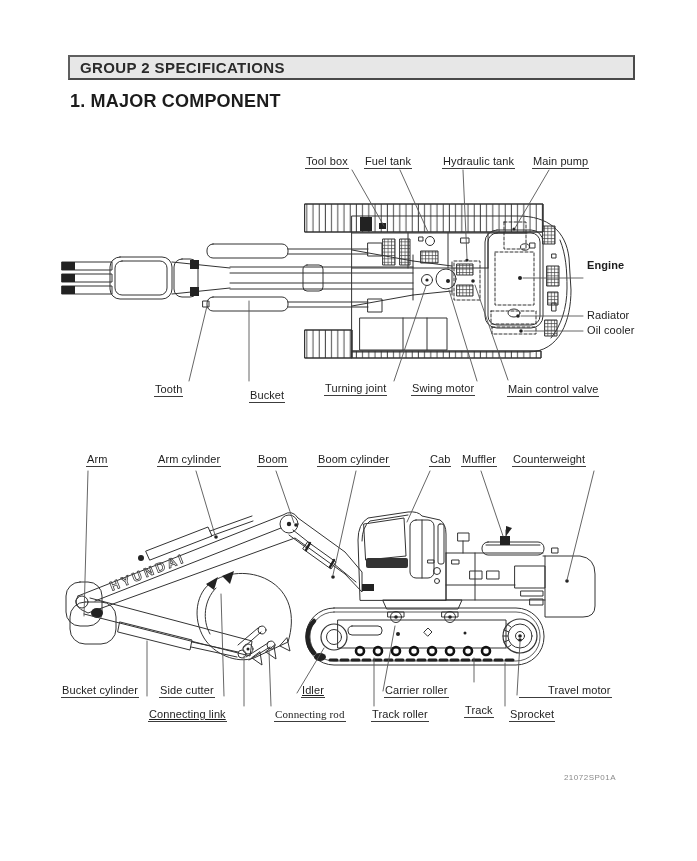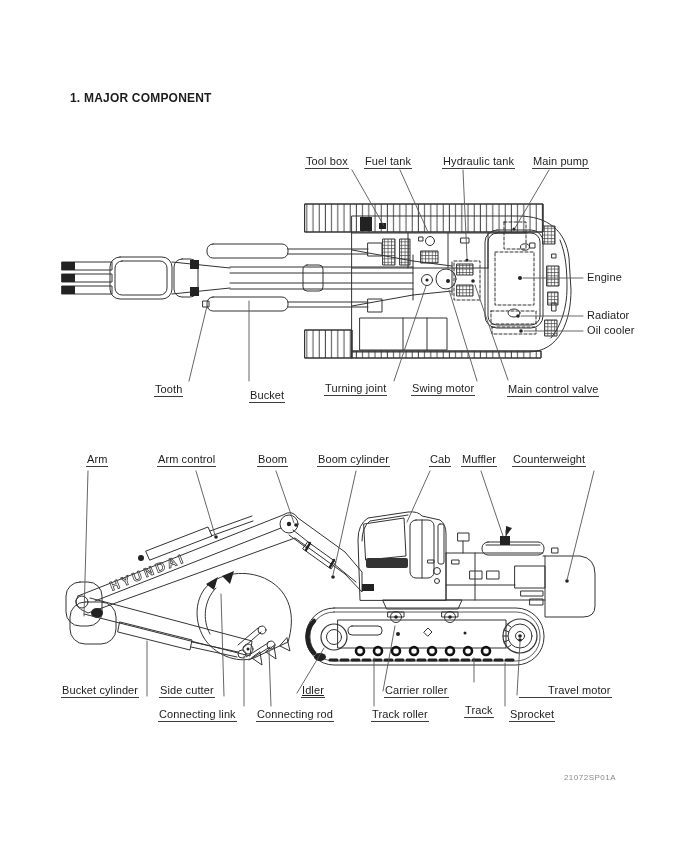--- a/index.html
+++ b/index.html
@@ -2,34 +2,37 @@
 <html><head>
 <meta charset="utf-8">
 <style>
   html,body{margin:0;padding:0;background:#fff;}
   .page{position:relative;width:697px;height:861px;background:#ffffff;overflow:hidden;
         font-family:"Liberation Sans", sans-serif;color:#1d1d1d;}
   .hdr{position:absolute;left:68px;top:55px;width:553px;height:21px;background:#e7e7e7;
        border:2px solid #5f5f5f;border-right-color:#4a4a4a;border-bottom-color:#4a4a4a;
        font-weight:bold;font-size:15px;line-height:21px;padding-left:10px;color:#2b2b2b;
        letter-spacing:0.4px;}
-  .sect{position:absolute;left:70px;top:91px;font-weight:bold;font-size:12px;color:#1c1c1c;
+  .sect{position:absolute;left:70px;top:91px;font-weight:bold;font-size:18px;color:#1c1c1c;
         letter-spacing:0.2px;}
   .art{position:absolute;left:0;top:0;}
   .lbl{position:absolute;font-size:11px;line-height:12px;color:#1d1d1d;white-space:nowrap;
        letter-spacing:0.1px;}
   .u{border-bottom:1px solid #3c3c3c;padding:0 1px 1px 1px;}
   .docnum{position:absolute;left:540px;top:773px;width:100px;text-align:center;
           font-size:8px;color:#8a8a8a;letter-spacing:0.5px;}
 </style>
 </head>
 <body>
 
 <div class="page">
 
+  <div class="hdr">
+    <span>GROUP 2 SPECIFICATIONS</span>
+  </div>
   <div class="sect">1. MAJOR COMPONENT</div>
 
   <svg class="art" width="697" height="861" viewBox="0 0 697 861">
     <defs>
       <pattern id="vh" width="6.2" height="30" patternUnits="userSpaceOnUse">
         <path d="M3,0 V30" stroke="#4a4a4a" stroke-width="1"></path>
       </pattern>
       <pattern id="gr" width="3.4" height="3.4" patternUnits="userSpaceOnUse">
         <path d="M0,0.5 H3.4 M0.5,0 V3.4" stroke="#3f3f3f" stroke-width="0.7"></path>
       </pattern>
@@ -308,41 +311,41 @@
         M383,691 L395,626 M474,682 L474,658  M517,695 L520,642
         M244,706 L244,656 M271,706 L269,651  M374,706 L374,658
         M505,706 L505,663"></path>
     </g>
   </svg>
 
   <div class="lbl u" style="left:305px;top:155px;">Tool box</div>
   <div class="lbl u" style="left:364px;top:155px;">Fuel tank</div>
   <div class="lbl u" style="left:442px;top:155px;">Hydraulic tank</div>
   <div class="lbl u" style="left:532px;top:155px;">Main pump</div>
-  <div class="lbl" style="left:587px;top:271px;">Engine</div>
+  <div class="lbl" style="left:587px;top:259px;font-weight:bold;">Engine</div>
   <div class="lbl" style="left:587px;top:309px;">Radiator</div>
   <div class="lbl" style="left:587px;top:324px;">Oil cooler</div>
   <div class="lbl u" style="left:154px;top:383px;">Tooth</div>
   <div class="lbl u" style="left:249px;top:389px;">Bucket</div>
   <div class="lbl u" style="left:324px;top:382px;">Turning joint</div>
   <div class="lbl u" style="left:411px;top:382px;">Swing motor</div>
   <div class="lbl u" style="left:507px;top:383px;">Main control valve</div>
 
   <div class="lbl u" style="left:86px;top:453px;">Arm</div>
-  <div class="lbl u" style="left:157px;top:453px;">Arm control</div>
+  <div class="lbl u" style="left:157px;top:453px;">Arm cylinder</div>
   <div class="lbl u" style="left:257px;top:453px;">Boom</div>
   <div class="lbl u" style="left:317px;top:453px;">Boom cylinder</div>
   <div class="lbl u" style="left:417px;top:453px;margin-left:12px;">Cab</div>
   <div class="lbl u" style="left:461px;top:453px;">Muffler</div>
   <div class="lbl u" style="left:512px;top:453px;">Counterweight</div>
   <div class="lbl u" style="left:61px;top:684px;">Bucket cylinder</div>
   <div class="lbl u" style="left:159px;top:684px;">Side cutter</div>
   <div class="lbl u" style="left:301px;top:684px;text-decoration:underline;">Idler</div>
   <div class="lbl u" style="left:384px;top:684px;">Carrier roller</div>
   <div class="lbl u" style="left:464px;top:704px;">Track</div>
   <div class="lbl u" style="left:519px;top:684px;padding-left:29px;">Travel motor</div>
-  <div class="lbl u" style="left:158px;top:708px;">Connecting link</div>
-  <div class="lbl u" style="left:256px;top:708px;">Connecting rod</div>
+  <div class="lbl u" style="left:148px;top:708px;text-decoration:underline;">Connecting link</div>
+  <div class="lbl u" style="left:274px;top:708px;font-family:Liberation Serif, serif;">Connecting rod</div>
   <div class="lbl u" style="left:371px;top:708px;">Track roller</div>
   <div class="lbl u" style="left:509px;top:708px;">Sprocket</div>
 
   <div class="docnum">21072SP01A</div>
 </div>
 
 </body></html>

